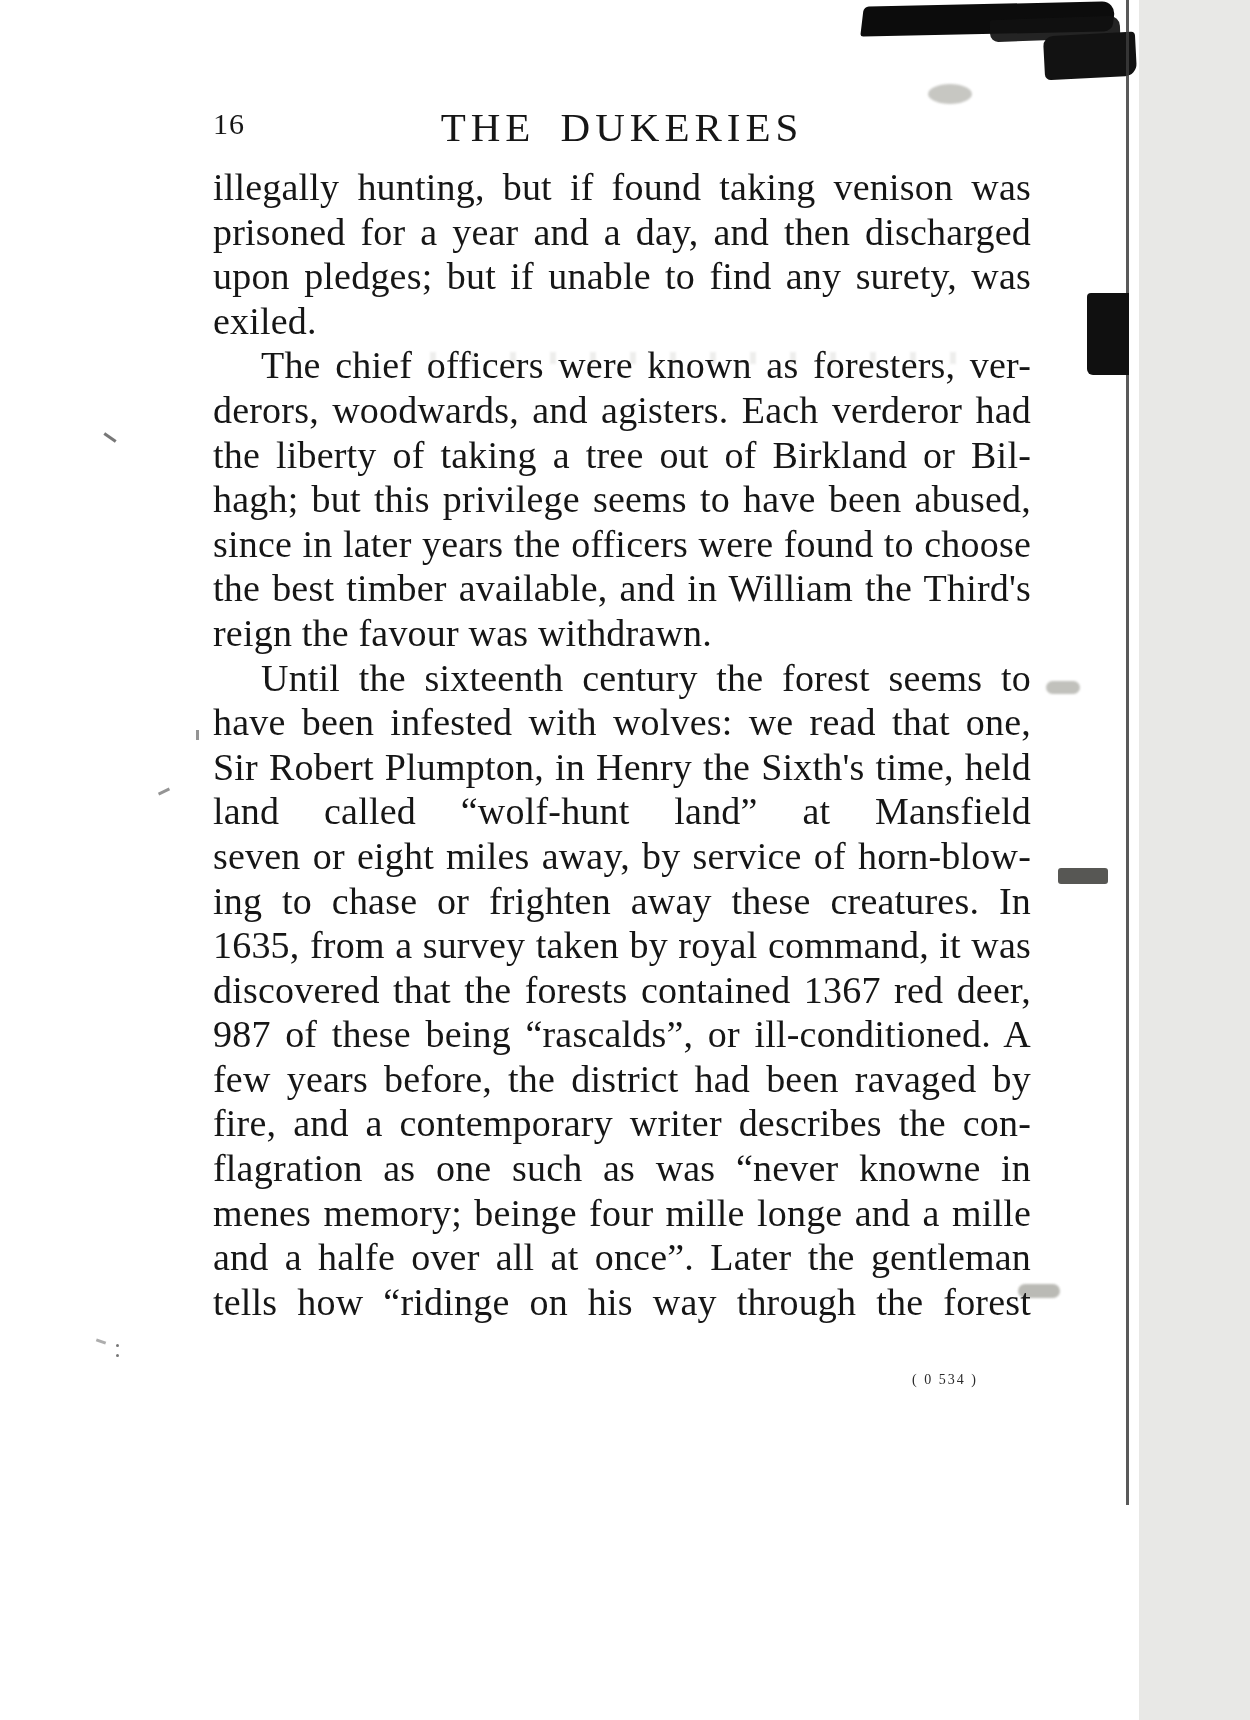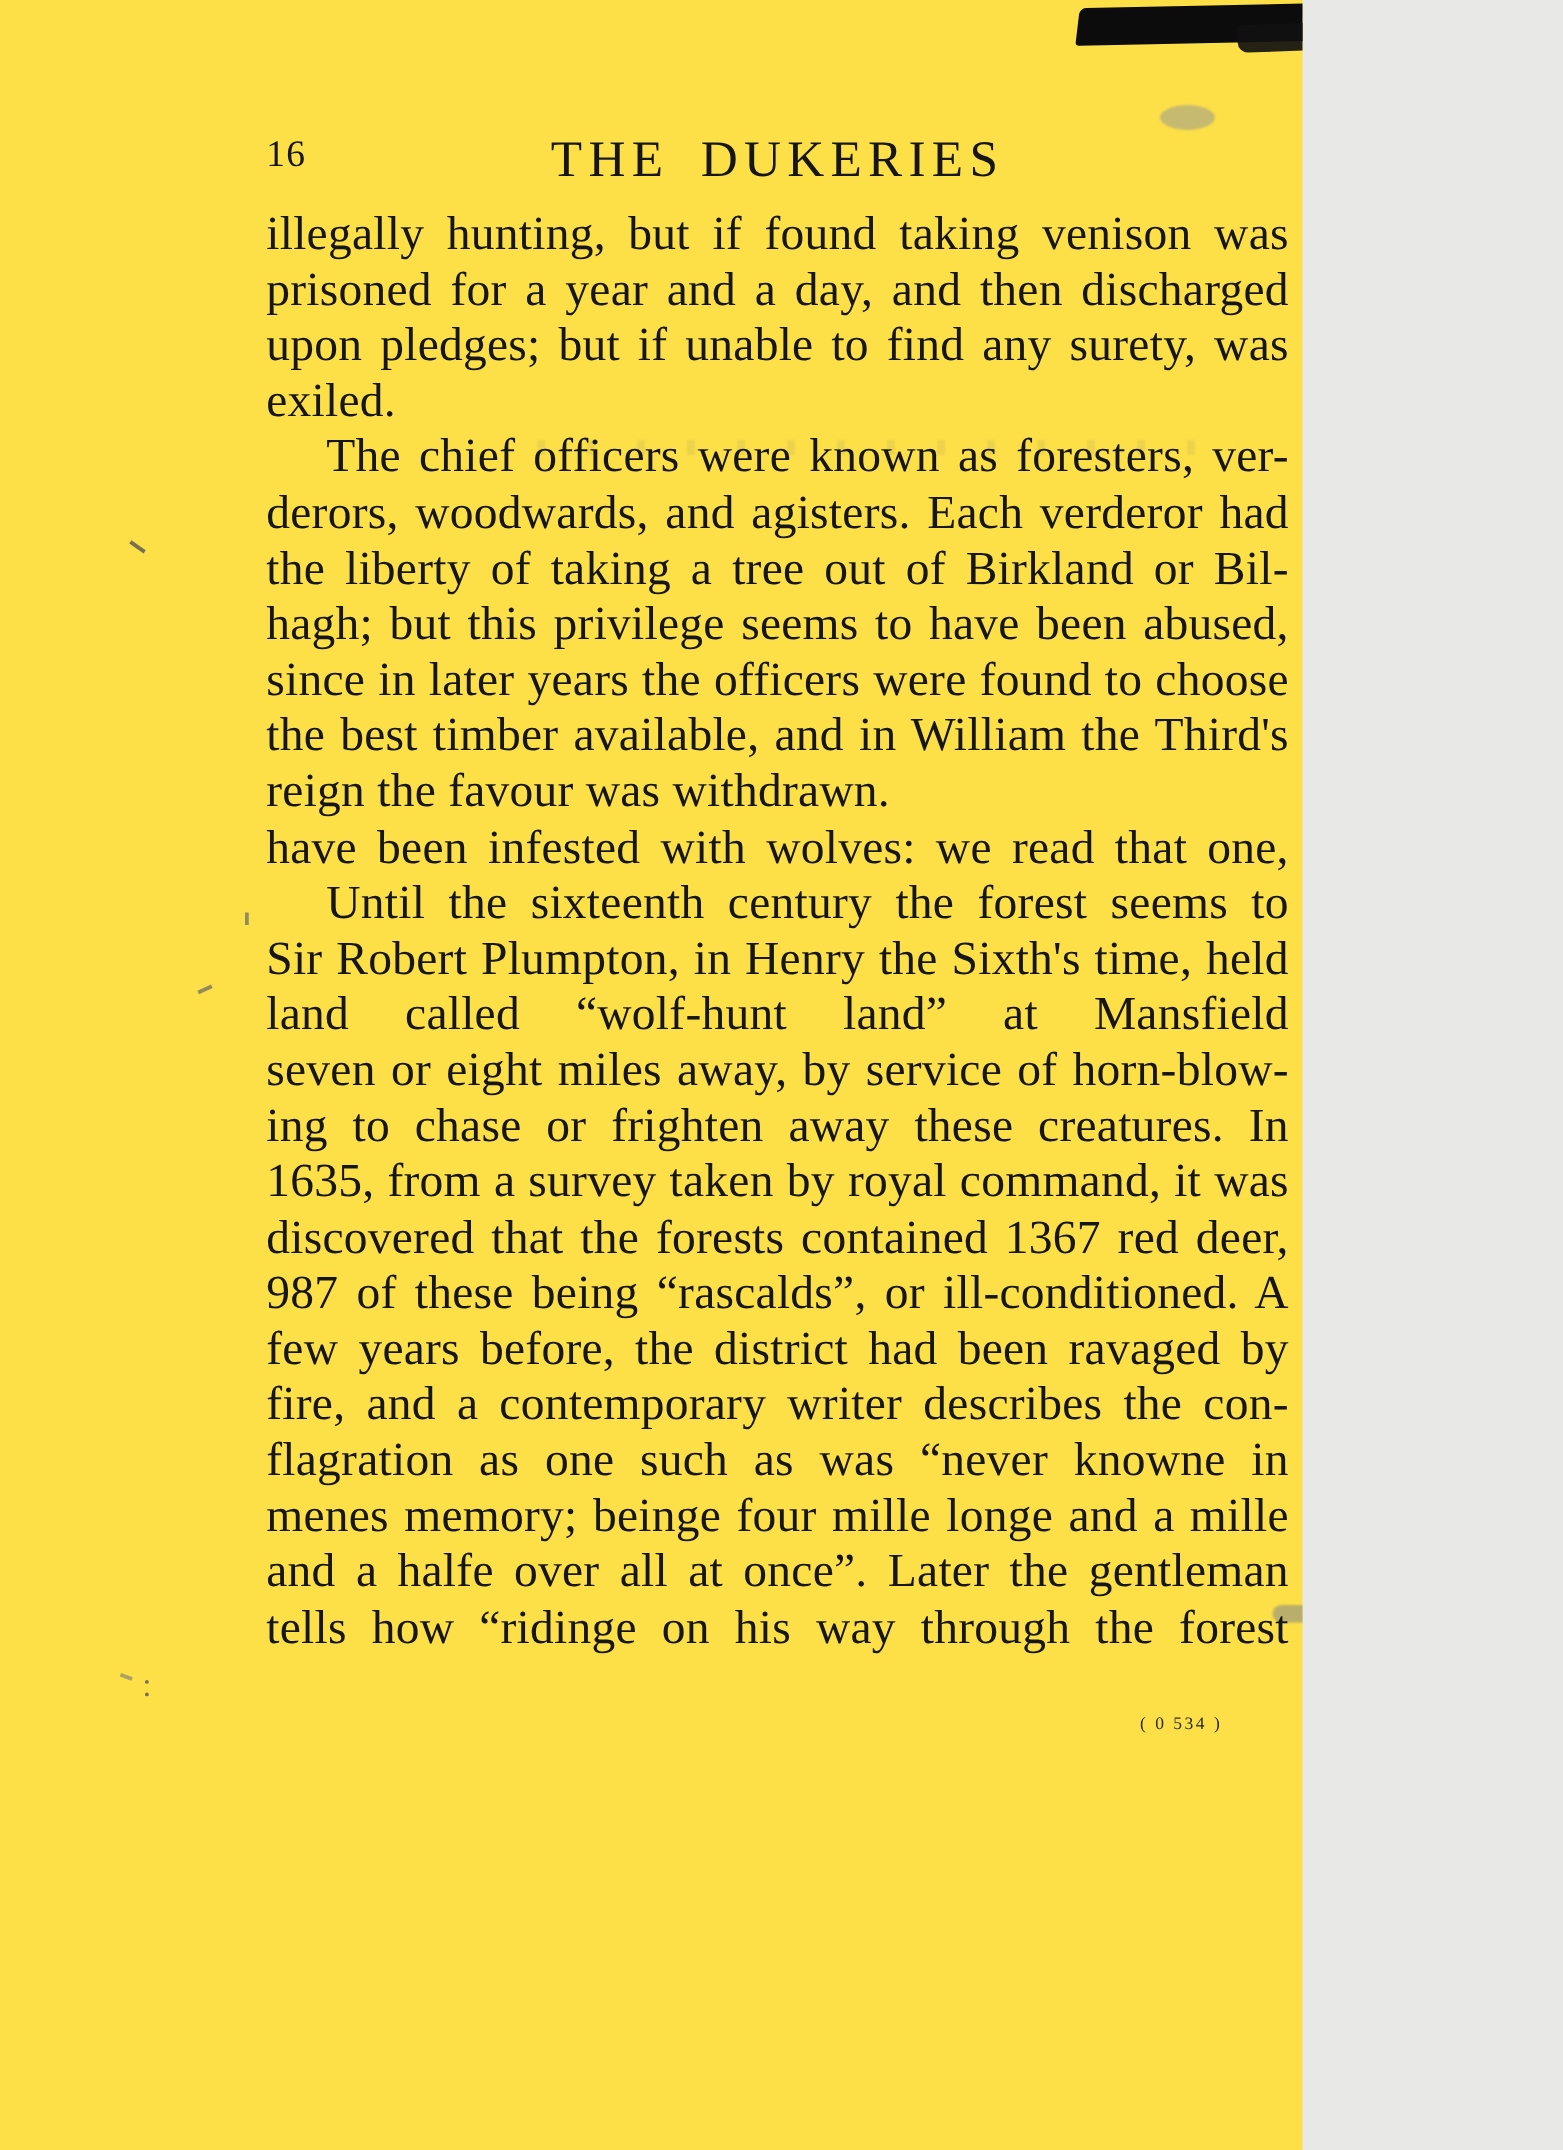--- a/index.html
+++ b/index.html
@@ -2,23 +2,23 @@
 <html><head>
 <meta charset="utf-8">
 <style>
   html, body {
     margin: 0;
     padding: 0;
     background: #e8e8e6;
   }
   #page {
     position: relative;
-    width: 1042px;
+    width: 1139px;
     height: 1720px;
-    background: #fde047;
+    background: #ffffff;
     overflow: hidden;
     font-family: "Liberation Serif", serif;
     color: #161616;
     text-decoration: underline;
   }
 
   
   .header {
     position: absolute;
     top: 103px;
@@ -171,22 +171,22 @@
       <div class="paragraph">
         <div class="line indent">The chief officers were known as foresters, ver-</div>
         <div class="line">derors, woodwards, and agisters.  Each verderor had</div>
         <div class="line">the liberty of taking a tree out of Birkland or Bil-</div>
         <div class="line">hagh; but this privilege seems to have been abused,</div>
         <div class="line">since in later years the officers were found to choose</div>
         <div class="line">the best timber available, and in William the Third's</div>
         <div class="line flush">reign the favour was withdrawn.</div>
       </div>
       <div class="paragraph">
+        <div class="line indent">Until the sixteenth century the forest seems to</div>
         <div class="line">have been infested with wolves: we read that one,</div>
-        <div class="line indent">Until the sixteenth century the forest seems to</div>
         <div class="line">Sir Robert Plumpton, in Henry the Sixth's time, held</div>
         <div class="line">land called “wolf-hunt land” at Mansfield Woodhouse,</div>
         <div class="line">seven or eight miles away, by service of horn-blow-</div>
         <div class="line">ing to chase or frighten away these creatures.  In</div>
         <div class="line">1635, from a survey taken by royal command, it was</div>
         <div class="line">discovered that the forests contained 1367 red deer,</div>
         <div class="line">987 of these being “rascalds”, or ill-conditioned.  A</div>
         <div class="line">few years before, the district had been ravaged by</div>
         <div class="line">fire, and a contemporary writer describes the con-</div>
         <div class="line">flagration as one such as was “never knowne in</div>

